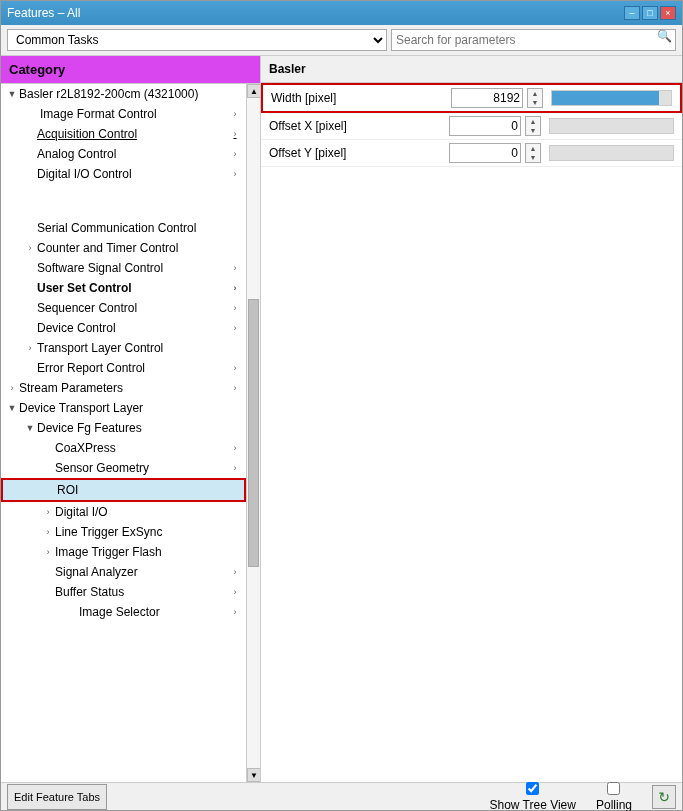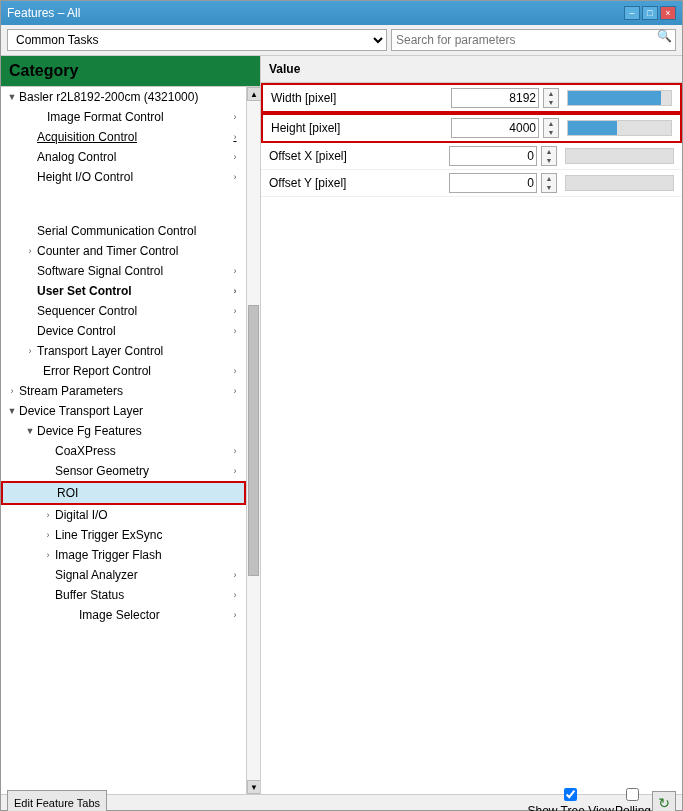--- a/index.html
+++ b/index.html
@@ -106,22 +106,22 @@
       background: white;
       border-right: 1px solid #ccc;
       display: flex;
       flex-direction: column;
       overflow: hidden;
     }
 
     .panel-header {
       padding: 6px 8px;
       font-weight: bold;
-      font-size: 16px;
-      background: #15803d;
+      font-size: 13px;
+      background: #d946ef;
       border-bottom: 1px solid #ccc;
     }
 
     .tree-area {
       flex: 1;
       overflow-y: auto;
       overflow-x: hidden;
     }
 
     .tree-item {
@@ -201,21 +201,21 @@
     }
 
     .feature-value-area {
       flex: 1;
       display: flex;
       align-items: center;
       gap: 4px;
     }
 
     .value-input {
-      width: 88px;
+      width: 72px;
       height: 20px;
       border: 1px solid #aaa;
       padding: 0 2px;
       font-size: 12px;
       text-align: right;
     }
 
     .spinner-btn {
       display: flex;
       flex-direction: column;
@@ -286,23 +286,23 @@
       background: #c0c0c0;
       border: 1px solid #aaa;
     }
 
     .bottom-bar {
       display: flex;
       align-items: center;
       padding: 4px 6px;
       background: #f0f0f0;
       border-top: 1px solid #ccc;
-      height: 16px;
-      flex-shrink: 0;
-      gap: 1px;
+      height: 28px;
+      flex-shrink: 0;
+      gap: 20px;
     }
 
     .edit-feature-btn {
       border: 1px solid #999;
       background: #e8e8e8;
       padding: 3px 6px;
       font-size: 11px;
       cursor: pointer;
       height: 26px;
     }
@@ -366,38 +366,38 @@
 
     <div class="left-panel">
       <div class="panel-header">Category</div>
       <div class="left-panel-inner">
         <div class="tree-area" id="tree-area">
 
         <div class="tree-item" style="padding-left: 4px;">
               <span class="tree-toggle">▼</span>
               <span class="tree-label">Basler r2L8192-200cm (4321000)</span>
             </div>
-            <div class="tree-item" style="padding-left: 32px;">
+            <div class="tree-item" style="padding-left: 25px;">
               <span class="tree-toggle"></span>
               <span class="tree-label">Image Format Control</span>
               <span class="tree-arrow">›</span>
             </div>
             <div class="tree-item" style="padding-left: 22px; text-decoration: underline;">
               <span class="tree-toggle"></span>
               <span class="tree-label">Acquisition Control</span>
               <span class="tree-arrow">›</span>
             </div>
             <div class="tree-item" style="padding-left: 22px;">
               <span class="tree-toggle"></span>
               <span class="tree-label">Analog Control</span>
               <span class="tree-arrow">›</span>
             </div>
             <div class="tree-item" style="padding-left: 22px;">
               <span class="tree-toggle"></span>
-              <span class="tree-label">Height I/O Control</span>
+              <span class="tree-label">Digital I/O Control</span>
               <span class="tree-arrow">›</span>
             </div>
             <div class="tree-item" style="padding-left: 22px; margin-top: 34px;">
               <span class="tree-toggle"></span>
               <span class="tree-label">Serial Communication Control</span>
             </div>
             <div class="tree-item" style="padding-left: 22px;">
               <span class="tree-toggle">›</span>
               <span class="tree-label">Counter and Timer Control</span>
             </div>
@@ -418,21 +418,21 @@
             </div>
             <div class="tree-item" style="padding-left: 22px;">
               <span class="tree-toggle"></span>
               <span class="tree-label">Device Control</span>
               <span class="tree-arrow">›</span>
             </div>
             <div class="tree-item" style="padding-left: 22px;">
               <span class="tree-toggle">›</span>
               <span class="tree-label">Transport Layer Control</span>
             </div>
-            <div class="tree-item" style="padding-left: 28px; align-items: flex-end;">
+            <div class="tree-item" style="padding-left: 22px; align-items: flex-end;">
               <span class="tree-toggle"></span>
               <span class="tree-label">Error Report Control</span>
               <span class="tree-arrow">›</span>
             </div>
             <div class="tree-item" style="padding-left: 4px;">
               <span class="tree-toggle">›</span>
               <span class="tree-label">Stream Parameters</span>
               <span class="tree-arrow">›</span>
             </div>
             <div class="tree-item" style="padding-left: 4px;">
@@ -490,47 +490,34 @@
           <div class="scroll-track">
             <div class="scroll-thumb-v" style="top:30%; height:40%;"></div>
           </div>
           <div class="scroll-btn">▼</div>
         </div>
       </div>
     </div>
 
     <div class="right-panel">
       <div class="feature-header">
-        <div class="col-value">Value</div>
+        <div class="col-value">Basler</div>
       </div>
       <div id="feature-list">
 
       <div class="feature-row highlighted" style="border: 2px solid rgb(204, 0, 0);">
             <div class="feature-name">Width [pixel]</div>
             <div class="feature-value-area">
               <input type="text" class="value-input" value="8192" style="">
               <div class="spinner-btn">
                 <div class="spinner-up">▲</div>
                 <div class="spinner-down">▼</div>
               </div>
               <div class="slider-container">
                 <div class="slider-fill" style="width: 90%;"></div>
-              </div>
-            </div>
-          </div>
-          <div class="feature-row highlighted" style="border: 2px solid rgb(204, 0, 0);">
-            <div class="feature-name">Height [pixel]</div>
-            <div class="feature-value-area">
-              <input type="text" class="value-input" value="4000" style="">
-              <div class="spinner-btn">
-                <div class="spinner-up">▲</div>
-                <div class="spinner-down">▼</div>
-              </div>
-              <div class="slider-container">
-                <div class="slider-fill" style="width: 48%;"></div>
               </div>
             </div>
           </div>
           <div class="feature-row">
             <div class="feature-name">Offset X [pixel]</div>
             <div class="feature-value-area">
               <input type="text" class="value-input" value="0" style="">
               <div class="spinner-btn">
                 <div class="spinner-up">▲</div>
                 <div class="spinner-down">▼</div>

